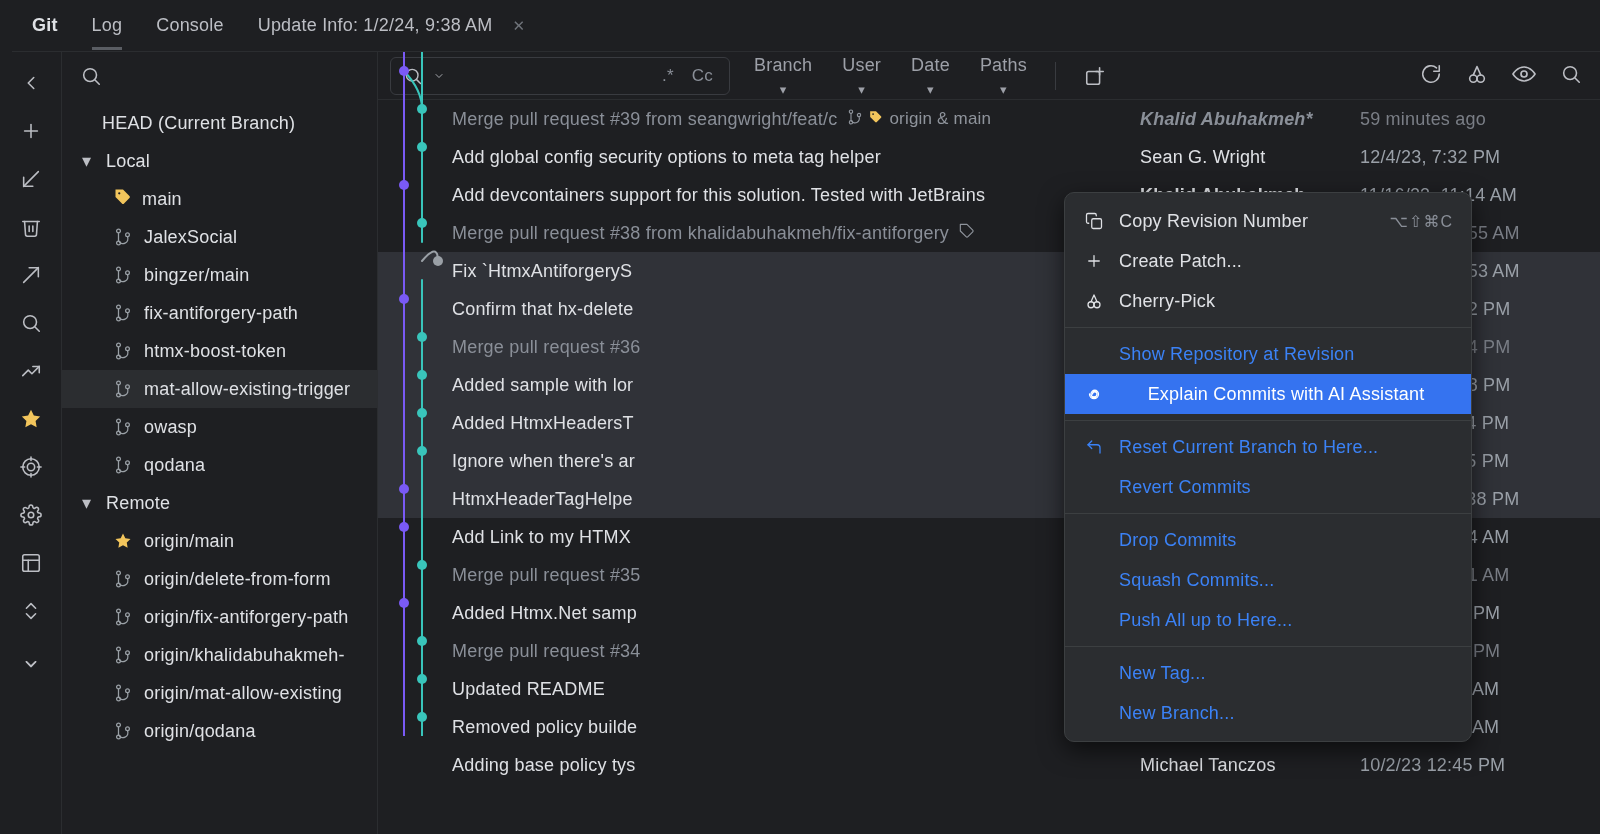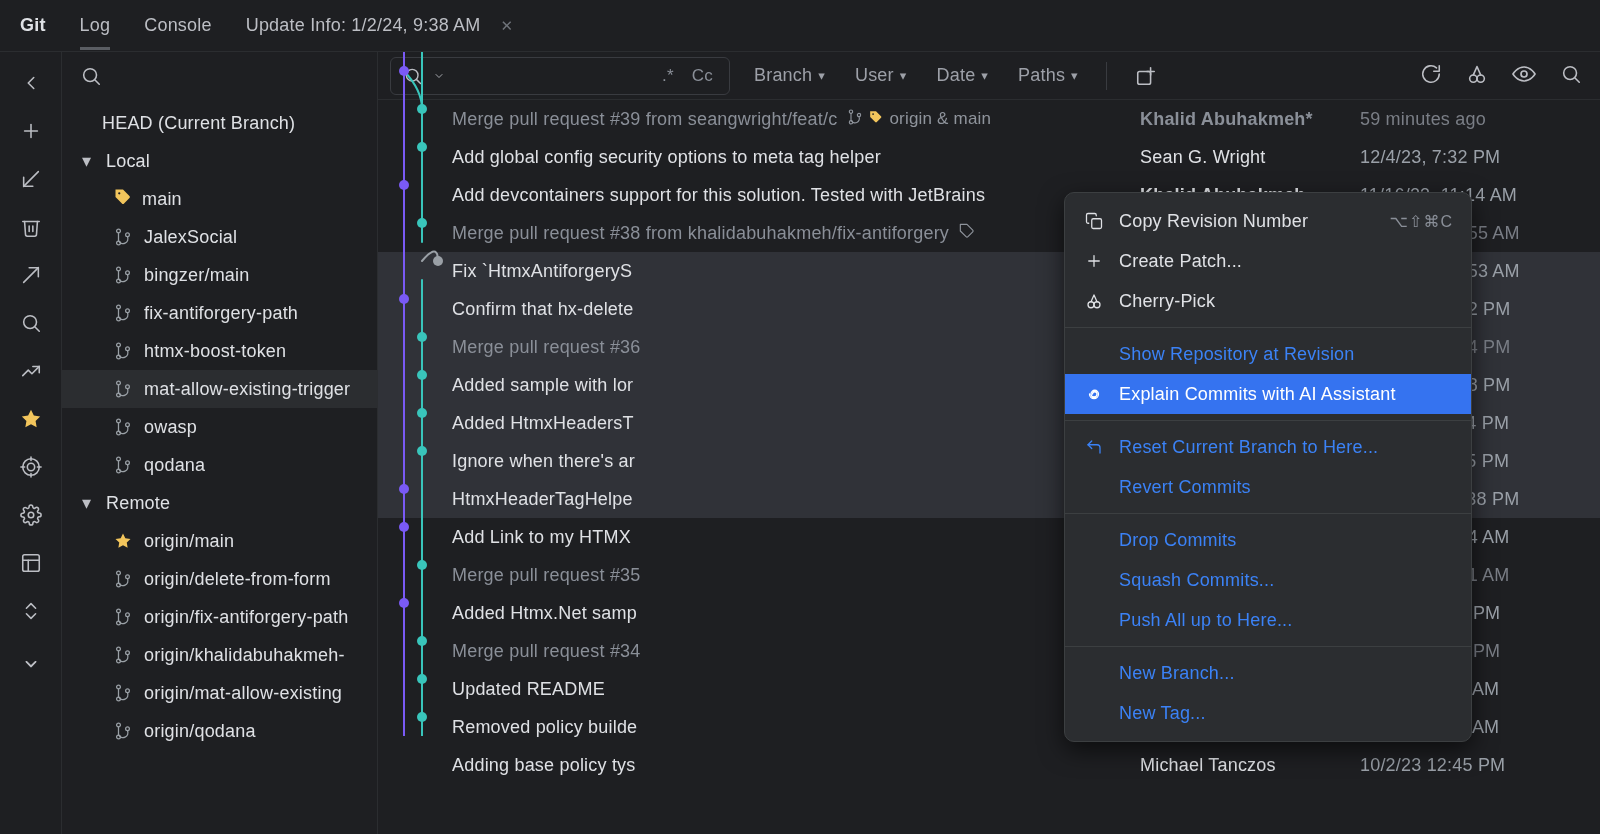--- a/index.html
+++ b/index.html
@@ -14,20 +14,21 @@
   letter-spacing: 0.2px;
 }
 .top-tabs {
   height: 52px;
   display: flex;
   align-items: center;
   padding: 0 20px;
   gap: 34px;
   border-bottom: 1px solid #2b2d30;
   background: #1e1f22;
+  margin-left: 12px;
 }
 .top-tabs .tab { color: #bcbec4; cursor: pointer; display:flex; align-items:center; gap:12px;}
 .top-tabs .tab.bold { font-weight: 600; color: #dfe1e5; }
 .top-tabs .tab .close { color: #6f737a; font-size: 15px; margin-left: 8px;}
 .top-tabs .active-underline {
   position: relative;
 }
 .top-tabs .active-underline::after {
   content: '';
   position: absolute;
@@ -112,20 +113,21 @@
   padding: 0 12px;
   gap: 10px;
 }
 .log-search .spc { flex:1; }
 .log-search .opt { color:#8a8f98; font-size: 17px; padding:0 4px;}
 .filter-pill {
   color: #9da0a8;
   display:flex; align-items:center; gap:6px;
   cursor:pointer;
   padding: 0 6px;
+  flex-direction: column;
 }
 .filter-pill .dd { font-size:13px;}
 .toolbar-divider { width:1px; height:28px; background:#393b40; margin:0 4px;}
 .toolbar-ic { color:#bcbec4; cursor:pointer; padding:0 6px; display:inline-flex;}
 .toolbar-right { position:absolute; right:12px; top:10px; display:flex; gap:12px; align-items:center;}
 .log-rows {
   flex:1;
   overflow:hidden;
 }
 .log-row {
@@ -140,21 +142,21 @@
 .graph-col { width: 62px; position: relative; height:100%; flex-shrink:0;}
 .msg-col { flex:1; overflow:hidden; text-overflow:ellipsis; display:flex; align-items:center; gap:10px;}
 .author-col { width: 220px; flex-shrink:0; overflow:hidden; text-overflow:ellipsis;}
 .date-col { width: 240px; flex-shrink:0; color: inherit;}
 .dim .author-col, .dim .date-col { color:#8a8f98; }
 .log-row .date-col { color:#9aa0a8; }
 .log-row.dim .date-col { color:#7a7e86;}
 .log-row .author-col { color:#dfe1e5; }
 .log-row.dim .author-col { color:#8a8f98;}
 .bold-author { font-weight: 600; color:#e8e8e8;}
-.dim .bold-author { color:#8a8f98;}
+.dim .bold-author { color:#8a8f98;font-style:italic;}
 .origin-tag {
   display:inline-flex; align-items:center; gap:6px;
   color:#8f949c; font-size:17px;
 }
 .origin-tag .tag-svg { color:#f2c55c;}
 .context-menu {
   position: absolute;
   top: 140px; left: 686px;
   width: 408px;
   background: #2b2d30;
@@ -165,21 +167,21 @@
   z-index: 100;
 }
 .menu-item {
   height: 40px;
   display:flex; align-items:center;
   padding: 0 18px;
   gap: 14px;
   cursor:pointer;
   color:#dfe1e5;
 }
-.menu-item.highlight { background: #3573f0; color:#fff;}
+.menu-item.highlight { background: #3573f0; color:#fff;text-align:center;}
 .menu-item.disabled { color: #3b82f6; cursor:default;}
 .menu-item .mi-icon { width:22px; display:inline-flex; justify-content:center;}
 .menu-item .mi-label { flex:1; white-space:nowrap; overflow:hidden; text-overflow:ellipsis;}
 .menu-item .mi-shortcut { color:#8a8f98; font-size:16px; letter-spacing:1px;}
 .menu-sep { height:1px; background:#3c3f41; margin:6px 0;}
 svg { stroke: currentColor; fill: none; stroke-width: 1.7; stroke-linecap:round; stroke-linejoin:round;}
 .ellip { white-space:nowrap; overflow:hidden; text-overflow:ellipsis; max-width:100%;}
 </style>
 </head>
 <body>
@@ -773,21 +775,21 @@
           <span class="mi-icon"></span>
           <span class="mi-label">Squash Commits...</span>
         </div>
         <div class="menu-item disabled">
           <span class="mi-icon"></span>
           <span class="mi-label">Push All up to Here...</span>
         </div>
         <div class="menu-sep"></div>
         <div class="menu-item disabled">
           <span class="mi-icon"></span>
-          <span class="mi-label">New Branch...</span>
+          <span class="mi-label">New Tag...</span>
         </div>
         <div class="menu-item disabled">
           <span class="mi-icon"></span>
-          <span class="mi-label">New Tag...</span>
+          <span class="mi-label">New Branch...</span>
         </div>
       </div>
   </div>
 </div>
 
 </body></html>

